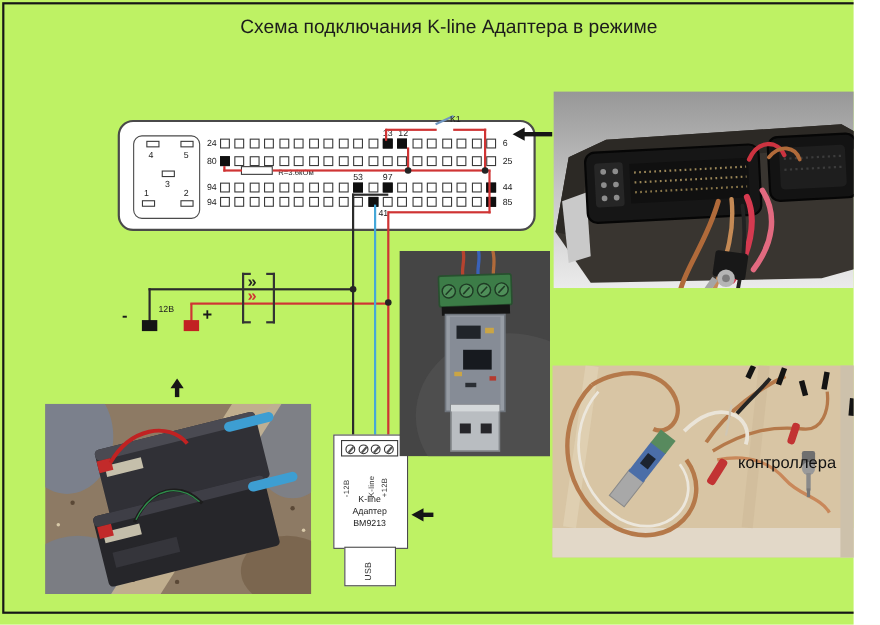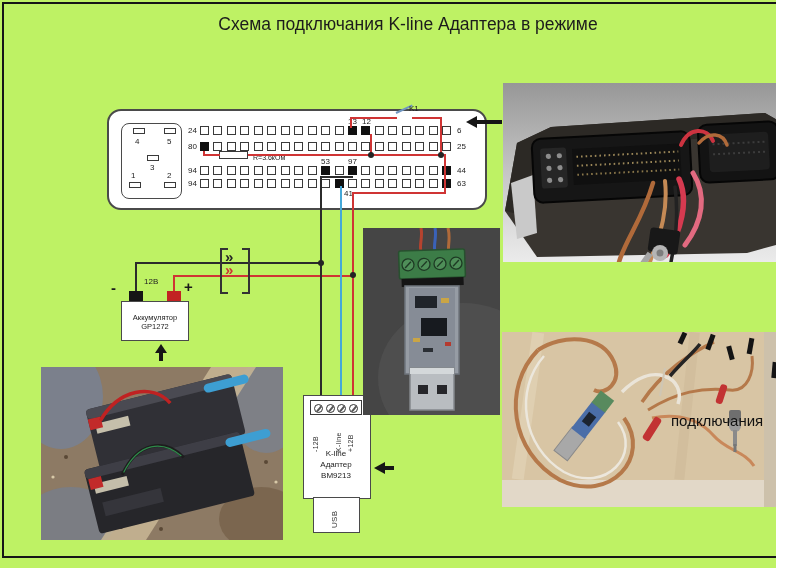--- a/index.html
+++ b/index.html
@@ -178,21 +178,21 @@
       <div class="pin filled" style="left: 242.1px;"></div>
     </div>
 
   <div class="lbl lbl-r" style="left:180px;top:126px;width:17px;">24</div>
   <div class="lbl" style="left:457px;top:126px;">6</div>
   <div class="lbl lbl-r" style="left:180px;top:142px;width:17px;">80</div>
   <div class="lbl" style="left:457px;top:142px;">25</div>
   <div class="lbl lbl-r" style="left:180px;top:166px;width:17px;">94</div>
   <div class="lbl" style="left:457px;top:166px;">44</div>
   <div class="lbl lbl-r" style="left:180px;top:179px;width:17px;">94</div>
-  <div class="lbl" style="left:457px;top:179px;">63</div>
+  <div class="lbl" style="left:457px;top:179px;">85</div>
 
   <div class="lbl" style="left:345px;top:117px;width:15px;text-align:center;">13</div>
   <div class="lbl" style="left:359px;top:117px;width:15px;text-align:center;">12</div>
   <div class="lbl" style="left:318px;top:157px;width:15px;text-align:center;">53</div>
   <div class="lbl" style="left:345px;top:157px;width:15px;text-align:center;">97</div>
   <div class="lbl" style="left:344px;top:189px;">41</div>
 
   <div id="k1-lever"></div>
   <div class="lbl" style="left:409px;top:104px;">K1</div>
 
@@ -223,24 +223,20 @@
   <div class="dot" style="left:368px;top:152px;"></div>
   <div class="dot" style="left:438px;top:152px;"></div>
   <div class="dot" style="left:350px;top:272px;"></div>
   <div class="dot" style="left:318px;top:260px;"></div>
 
   <div class="bracket-l" style="left:220px;top:248px;"></div>
   <div class="bracket-r" style="left:242px;top:248px;"></div>
   <div class="chevrons" style="left:225px;top:250px;color:#242424;">»</div>
   <div class="chevrons" style="left:225px;top:263px;color:#cf3434;">»</div>
 
-  <div id="battery-box">
-    <div>Аккумулятор</div>
-    <div>GP1272</div>
-  </div>
   <div id="bat-minus"></div>
   <div id="bat-plus"></div>
   <div class="sign" style="left:111px;top:279px;">-</div>
   <div class="sign" style="left:184px;top:278px;">+</div>
   <div class="lbl" style="left:144px;top:277px;">12В</div>
   <div class="tri-up" style="left:155px;top:344px;"></div>
   <div class="stem" style="left:159px;top:352px;width:4px;height:9px;"></div>
 
   <div id="adapter-box"></div>
   <div id="terminal-strip"></div>
@@ -383,21 +379,21 @@
         <rect x="74" y="78" width="9" height="12" fill="#1c2430"></rect>
       </g>
       <g transform="translate(230 78)">
         <rect x="-3" y="0" width="12" height="14" rx="2" fill="#6f6f6f"></rect>
         <circle cx="3" cy="16" r="6" fill="#9a9a9a"></circle>
         <rect x="1" y="20" width="4" height="16" fill="#8a8a8a"></rect>
         <rect x="1.5" y="34" width="3" height="8" fill="#777777"></rect>
       </g>
     </svg>
   </div>
-  <div id="caption-harness">подключания</div>
+  <div id="caption-harness">контроллера</div>
 
   <div class="photo" style="left:41px;top:367px;width:242px;height:173px;">
     <svg width="242" height="173" viewBox="0 0 242 173">
       <rect width="242" height="173" fill="#8d7a64"></rect>
       <ellipse cx="20" cy="30" rx="42" ry="52" fill="#74839d" opacity="0.7"></ellipse>
       <ellipse cx="225" cy="40" rx="36" ry="46" fill="#74839d" opacity="0.6"></ellipse>
       <ellipse cx="30" cy="152" rx="46" ry="32" fill="#6f7e98" opacity="0.6"></ellipse>
       <ellipse cx="220" cy="152" rx="42" ry="32" fill="#77624a" opacity="0.8"></ellipse>
       <path d="M60,173 L170,0 L215,0 L105,173 Z" fill="#c9b795" opacity="0.85"></path>
       <circle cx="80" cy="160" r="2" fill="#4a3a2a"></circle>

